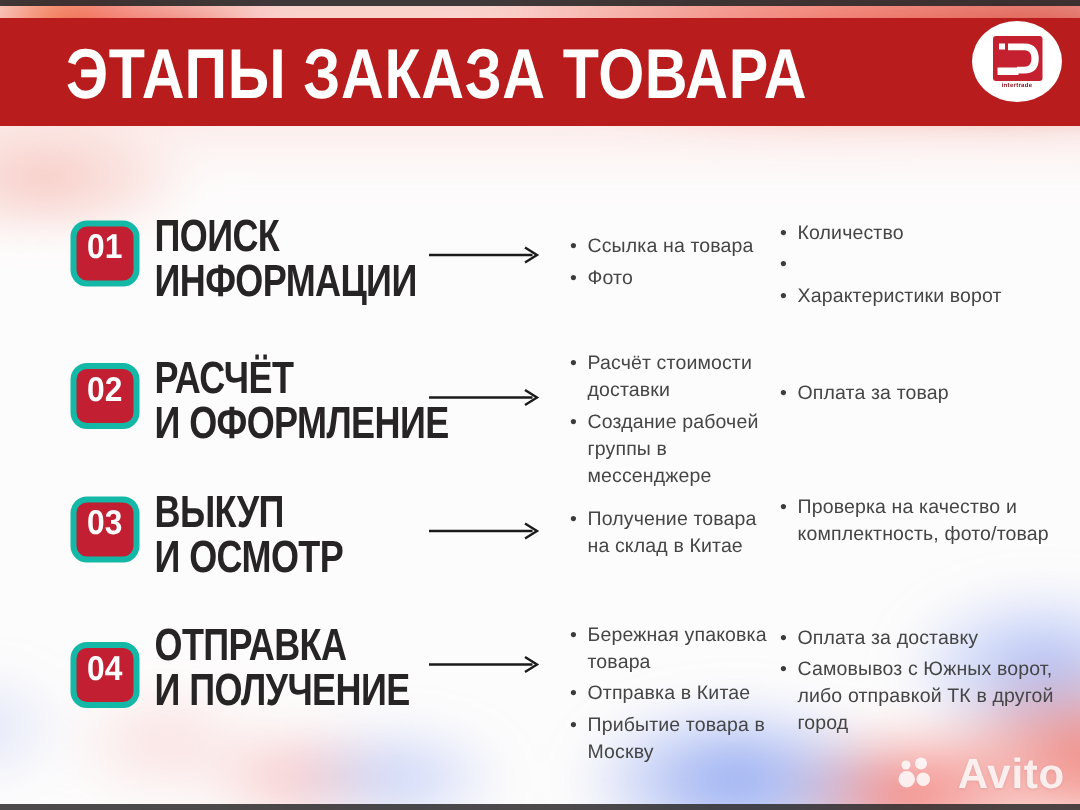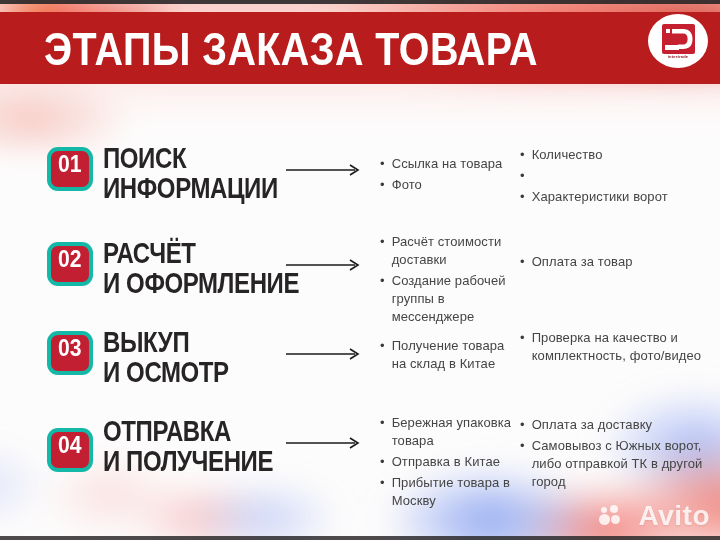--- a/index.html
+++ b/index.html
@@ -157,21 +157,21 @@
     </svg>
     <ul class="col col1" style="top:337px;">
       <li>
           <span class="dot">•</span>
           <span>Получение товара на склад в Китае</span>
         </li>
     </ul>
     <ul class="col col2" style="top:329px;">
       <li>
           <span class="dot">•</span>
-          <span>Проверка на качество и комплектность, фото/видео</span>
+          <span>Проверка на качество и комплектность, фото/товар</span>
         </li>
     </ul>
   </div>
 
   <div>
     <div class="badge" style="top:412px;margin-top:16px;">
         <span>04</span>
       </div>
     <h2 class="step-title" style="top:416px;"><span>ОТПРАВКА</span><br><span>И ПОЛУЧЕНИЕ</span></h2>
     <svg class="arrow" style="top:436px;" viewBox="0 0 75 14">

